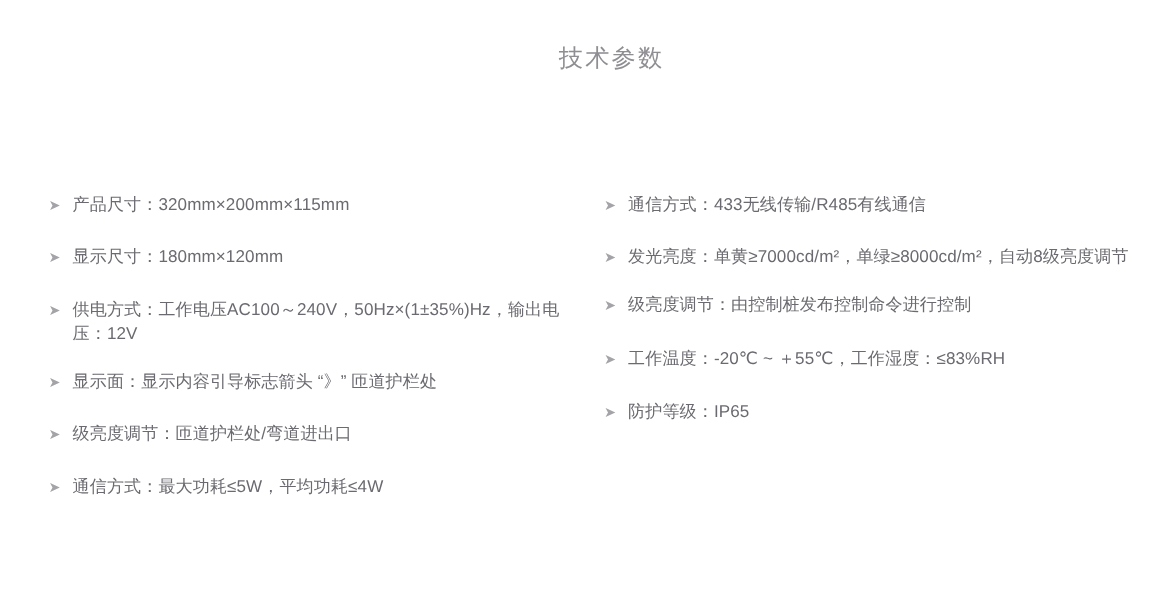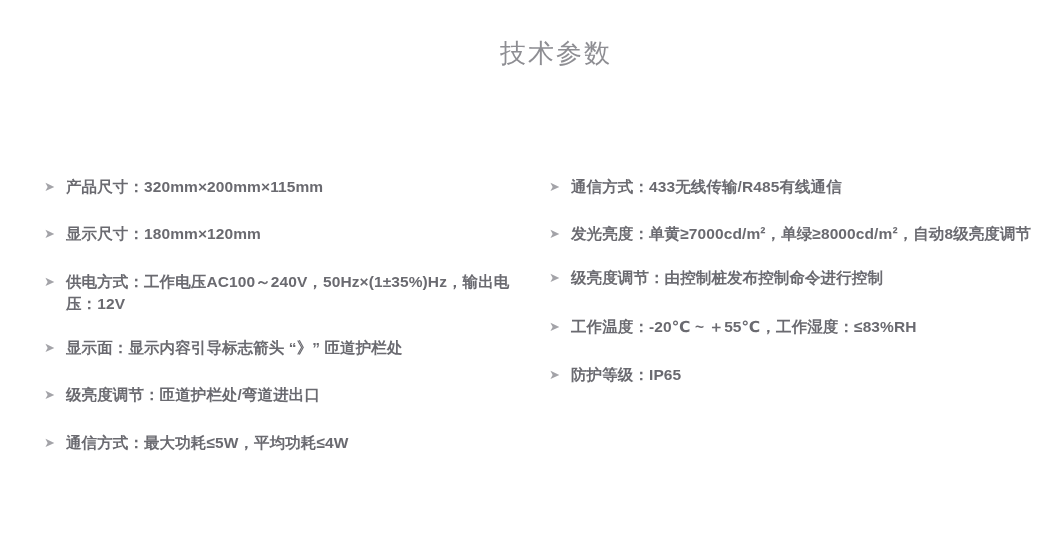--- a/index.html
+++ b/index.html
@@ -32,21 +32,21 @@
   }
   .heading-en {
     font-size: 29px;
     font-weight: bold;
     color: #a9a9ae;
     letter-spacing: 0.2px;
     line-height: 34px;
     margin: 0;
   }
   .heading-cn {
-    font-size: 26px;
+    font-size: 22px;
     font-weight: normal;
     color: #8e8e93;
     letter-spacing: 2px;
     line-height: 34px;
     margin: 6px 0 0 12px;
     padding-left: 40px;
   }
 
   
   .spec-columns {
@@ -90,21 +90,20 @@
     user-select: none;
   }
 
   .spec-text {
     flex: 1 1 auto;
     font-size: 15.5px;
     line-height: 22px;
     color: #6a6a70;
     letter-spacing: 0.1px;
     word-break: break-word;
-    font-weight: bold;
   }
 
   
   .left .spec-item.i0 { margin-bottom: 25px; }
   .left .spec-item.i1 { margin-bottom: 26px; }
   .left .spec-item.i2 { margin-bottom: 22px; }
   .left .spec-item.i3 { margin-bottom: 25px; }
   .left .spec-item.i4 { margin-bottom: 26px; }
 
   .right .spec-item.r0 { margin-bottom: 25px; }

